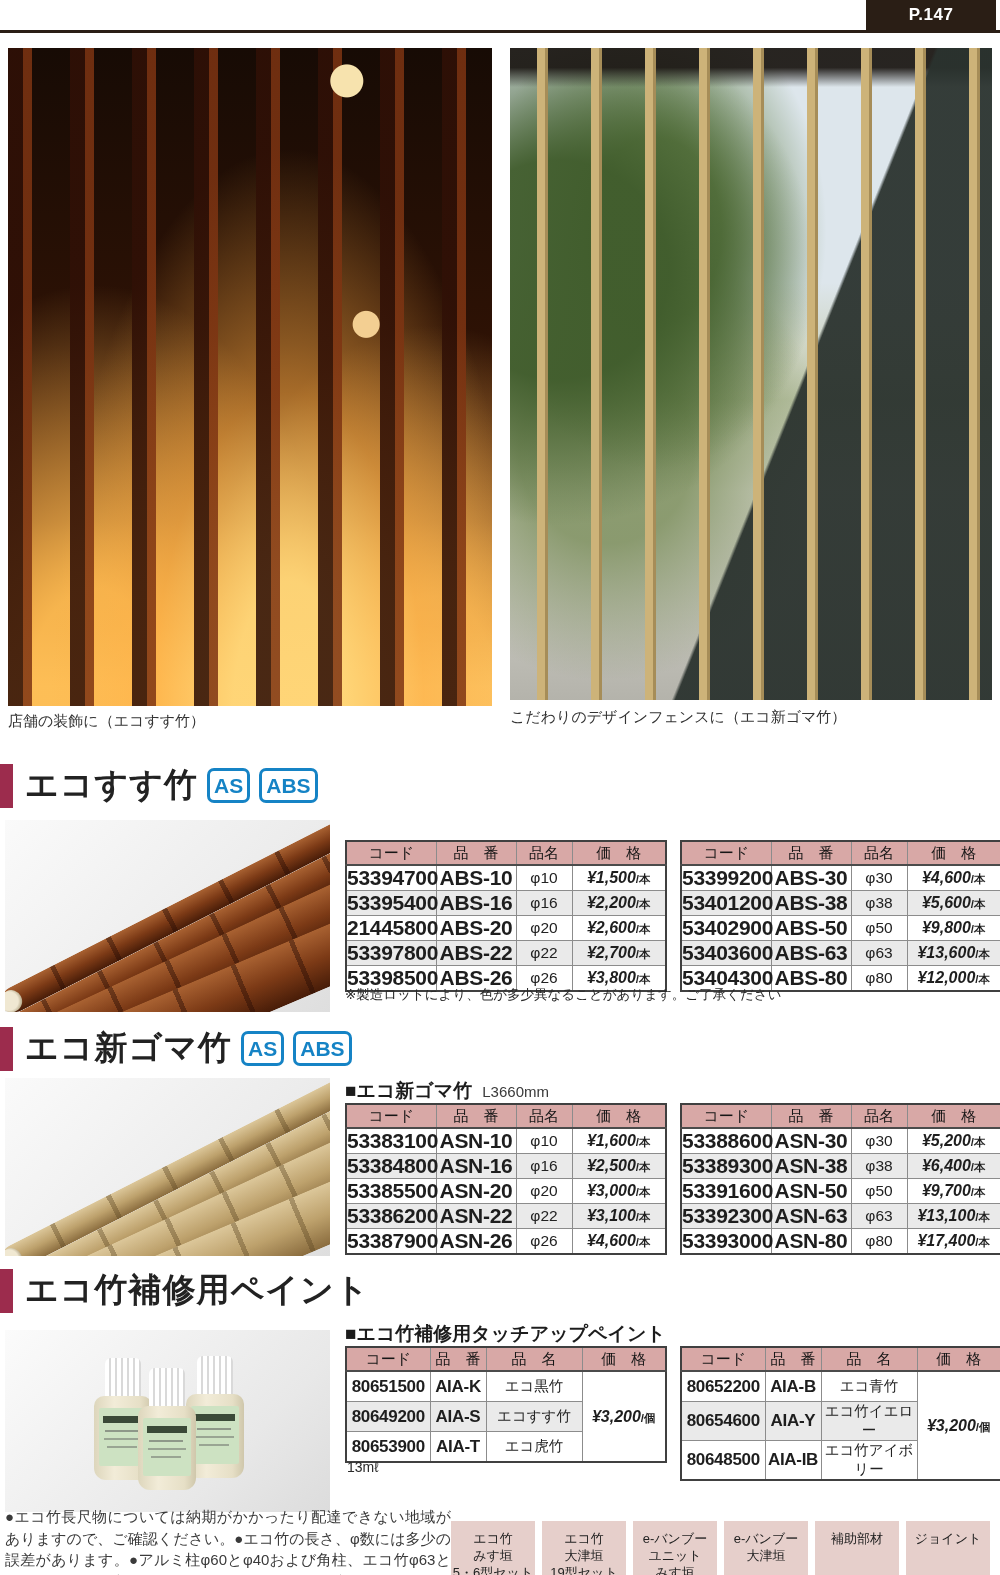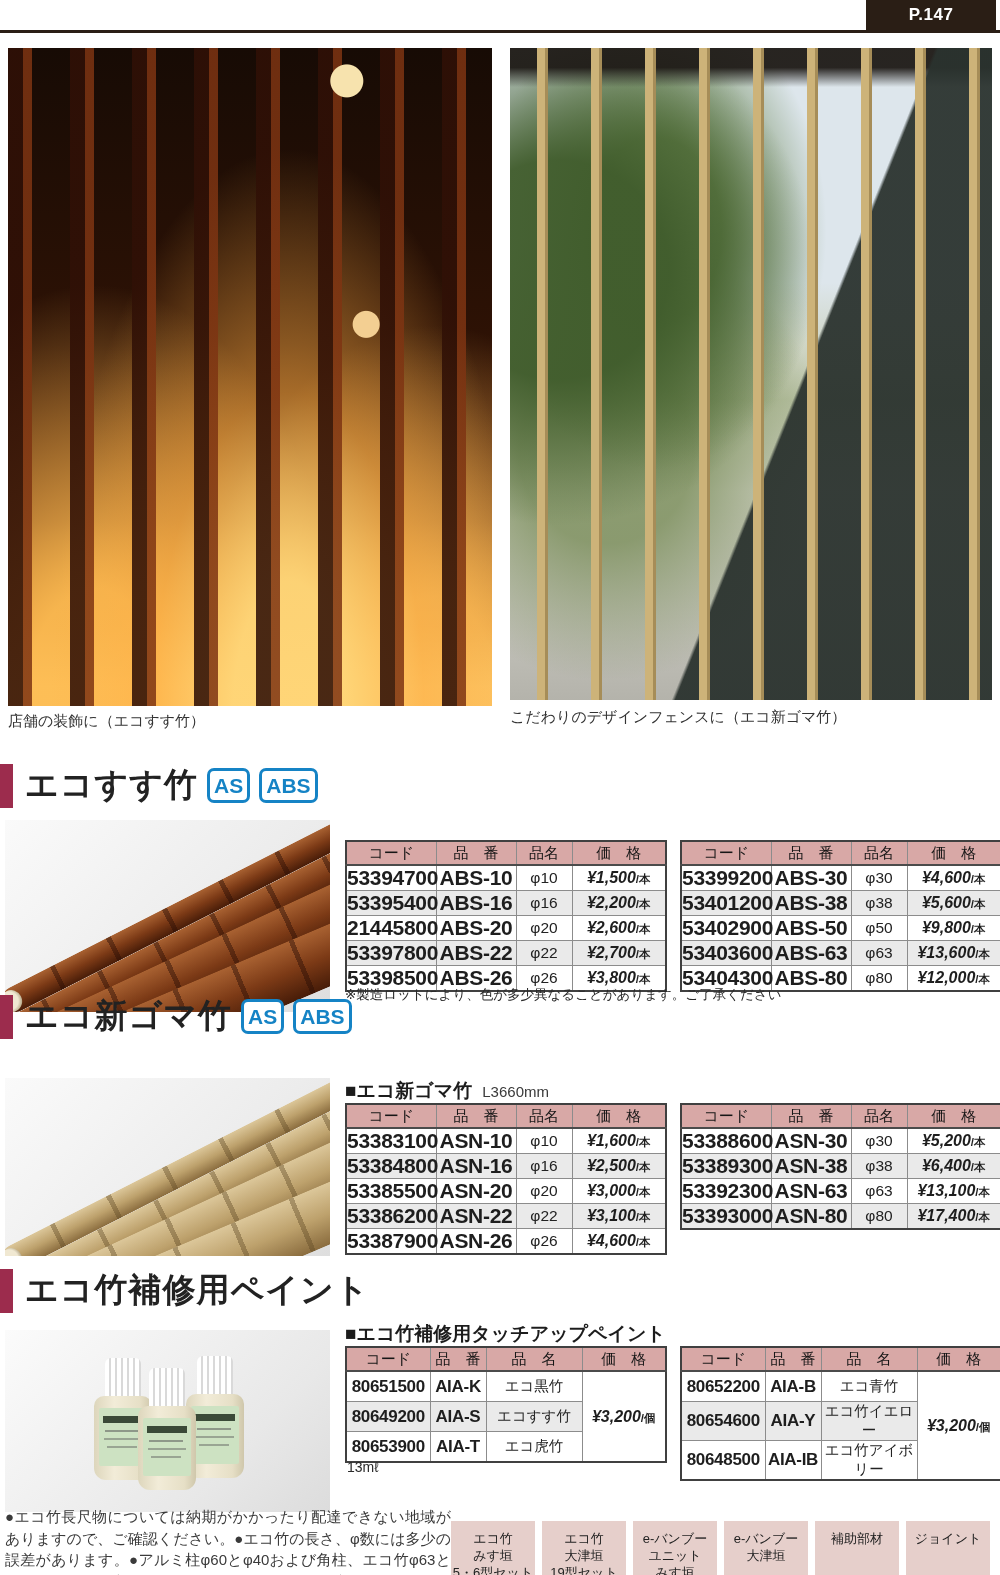--- a/index.html
+++ b/index.html
@@ -30,21 +30,21 @@
       linear-gradient(to bottom, rgba(30,26,22,.95) 0 3%, rgba(0,0,0,0) 6%),
       radial-gradient(ellipse at 10% 34%, rgba(64,92,44,.95) 0 18%, rgba(0,0,0,0) 42%),
       radial-gradient(ellipse at 30% 28%, rgba(88,118,58,.9) 0 14%, rgba(0,0,0,0) 36%),
       radial-gradient(ellipse at 20% 62%, rgba(120,140,88,.8) 0 16%, rgba(0,0,0,0) 40%),
       linear-gradient(to bottom, #dde6ec 0 36%, #cfd5c4 46%, #b9c2a4 54%, #dddcd4 68%, #c6c5bd 86%, #b4b3ab 100%);}
   .caption{position:absolute;font-size:15px;color:#333;}
   .cap-left{left:8px;top:712px;}
   .cap-right{left:510px;top:708px;}
   
   .sec-head{position:absolute;left:0;display:flex;align-items:center;}
-  .sec-head.s1{top:763px;} .sec-head.s2{top:994px;} .sec-head.s3{top:1268px;}
+  .sec-head.s1{top:763px;} .sec-head.s2{top:1026px;} .sec-head.s3{top:1268px;}
   .sec-bar{display:inline-block;width:13px;height:44px;background:#9c2c4d;margin-right:12px;}
   .sec-head h2{margin:0;font-size:33px;font-weight:bold;color:#222;letter-spacing:1px;}
   .badge{display:inline-block;border:3px solid #1583c5;border-radius:7px;color:#1583c5;
     font-weight:bold;font-size:21px;line-height:1;padding:4px 4px;margin-left:9px;background:#fff;}
   
   .art{position:absolute;left:5px;width:325px;overflow:hidden;
     background:linear-gradient(135deg,#fafafa 0%,#ececec 60%,#dedede 100%);}
   .art1{top:820px;height:192px;} .art2{top:1078px;height:178px;} .art3{top:1330px;height:182px;background:linear-gradient(135deg,#fbfbfb,#e8e8e8 70%,#dcdcdc);}
   .pole{position:absolute;border-radius:999px;}
   .art1 .pole{background:
@@ -311,20 +311,26 @@
         <td class="c2">φ30</td>
         <td class="c3"><span class="pv">¥5,200</span><span class="pu">/本</span></td>
       </tr>
       <tr>
         <td class="c0">53389300</td>
         <td class="c1">ASN-38</td>
         <td class="c2">φ38</td>
         <td class="c3"><span class="pv">¥6,400</span><span class="pu">/本</span></td>
       </tr>
       <tr>
+        <td class="c0">53391600</td>
+        <td class="c1">ASN-50</td>
+        <td class="c2">φ50</td>
+        <td class="c3"><span class="pv">¥9,700</span><span class="pu">/本</span></td>
+      </tr>
+      <tr>
         <td class="c0">53392300</td>
         <td class="c1">ASN-63</td>
         <td class="c2">φ63</td>
         <td class="c3"><span class="pv">¥13,100</span><span class="pu">/本</span></td>
       </tr>
       <tr>
         <td class="c0">53393000</td>
         <td class="c1">ASN-80</td>
         <td class="c2">φ80</td>
         <td class="c3"><span class="pv">¥17,400</span><span class="pu">/本</span></td>

